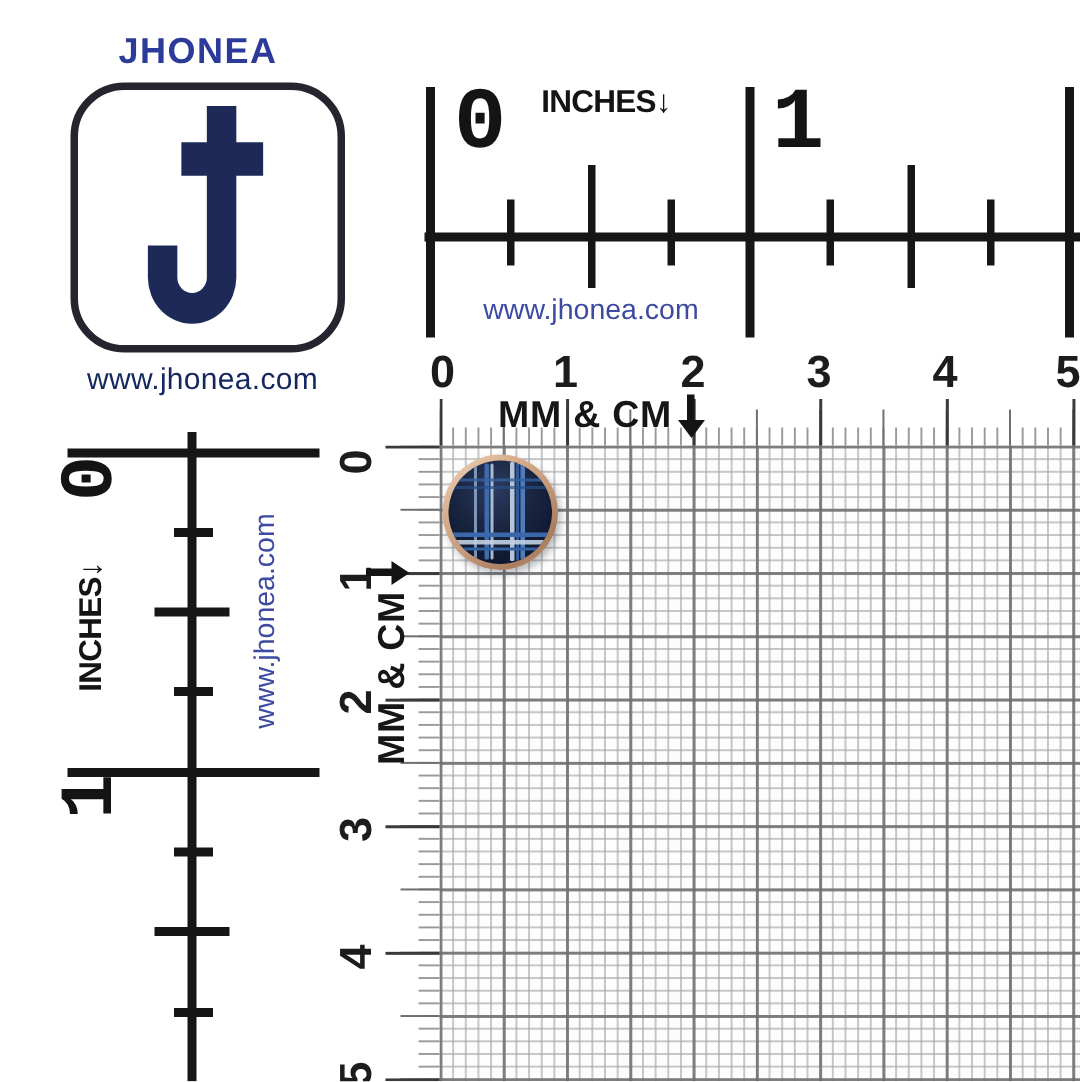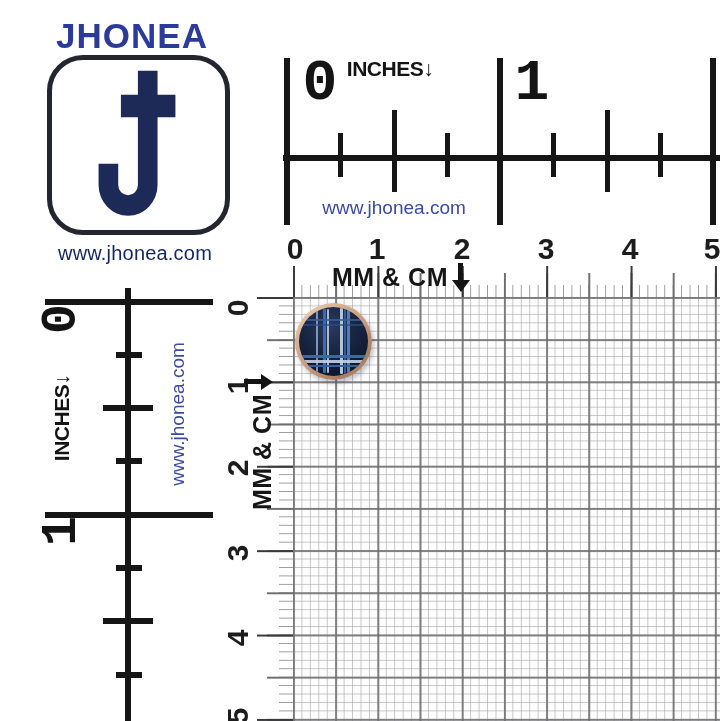--- a/index.html
+++ b/index.html
@@ -38,21 +38,21 @@
   .mmticks-v{background-image:linear-gradient(180deg,#9a9a9c 1.3px,transparent 1.3px);background-size:100% 8.44px;}
   .halfticks-v{background-image:linear-gradient(180deg,#6f6f71 1.6px,transparent 1.6px);background-size:100% 42.2px;}
   .cmticks-v{background-image:linear-gradient(180deg,#3a3a3c 2.1px,transparent 2.1px);background-size:100% 84.4px;}
 
   
   .arr-stem{background:#141414;position:absolute;}
   .arr-head-down{position:absolute;width:0;height:0;border-left:9px solid transparent;border-right:9px solid transparent;border-top:12px solid #141414;}
   .arr-head-right{position:absolute;width:0;height:0;border-top:8px solid transparent;border-bottom:8px solid transparent;border-left:12px solid #141414;}
 
   
-  .brand-name{font-size:35px;font-weight:700;color:#2c3a9a;letter-spacing:1px;}
+  .brand-name{font-size:24px;font-weight:700;color:#2c3a9a;letter-spacing:1px;}
   .logo-box{left:47px;top:55px;width:173px;height:170px;border:5px solid #24252f;border-radius:36px;background:#fff;}
   .brand-site{font-size:20px;font-weight:400;color:#15275f;letter-spacing:.2px;}
 
   
   .btn-outer{
     left:295px;top:303px;width:77px;height:77px;border-radius:50%;
     background:linear-gradient(140deg,#eed7c0 0%,#d8ae8d 30%,#c59a7a 55%,#a87d5f 80%,#caa183 100%);
     box-shadow:2px 3px 5px rgba(40,45,70,.30);
   }
   .btn-face{
@@ -74,21 +74,21 @@
     <div class="tick" style="left:497px;top:58px;width:6px;height:167px;"></div>
     <div class="tick" style="left:710px;top:58px;width:6px;height:167px;"></div>
     <div class="tick" style="left:392px;top:110px;width:5px;height:82px;"></div>
     <div class="tick" style="left:605px;top:110px;width:5px;height:82px;"></div>
     <div class="tick" style="left:338px;top:133px;width:5px;height:44px;"></div>
     <div class="tick" style="left:445px;top:133px;width:5px;height:44px;"></div>
     <div class="tick" style="left:551px;top:133px;width:5px;height:44px;"></div>
     <div class="tick" style="left:658px;top:133px;width:5px;height:44px;"></div>
     <div class="ctr inch-num" style="left:320px;top:84px;">0</div>
     <div class="ctr inch-num" style="left:532px;top:84px;">1</div>
-    <div class="ctr inch-label" style="left:390px;top:68px;"><span>INCHES</span><span>↓</span></div>
+    <div class="ctr inch-label" style="left:404px;top:68px;"><span>INCHES</span><span>↓</span></div>
     <div class="ctr site-blue" style="left:394px;top:207px;">www.jhonea.com</div>
   </div>
 
   <div>
     <div class="abs mmticks-h" style="left:293px;top:285px;width:427px;height:12px;"></div>
     <div class="abs halfticks-h" style="left:293px;top:273px;width:427px;height:24px;"></div>
     <div class="abs cmticks-h" style="left:293px;top:266px;width:427px;height:31px;"></div>
     <div class="ctr mm-num" style="left:295px;top:249px;">0</div>
     <div class="ctr mm-num" style="left:377px;top:249px;">1</div>
     <div class="ctr mm-num" style="left:462px;top:249px;">2</div>

